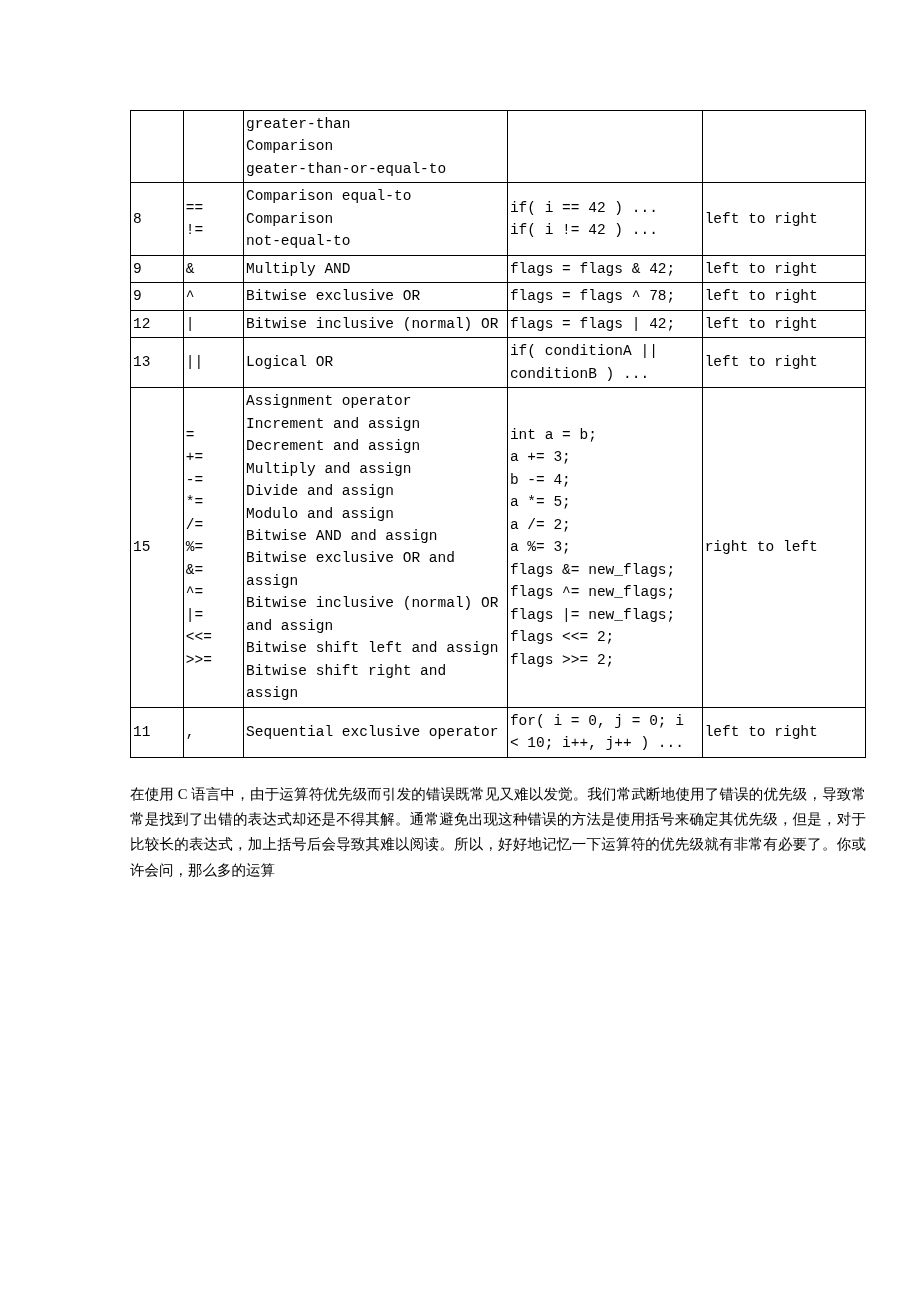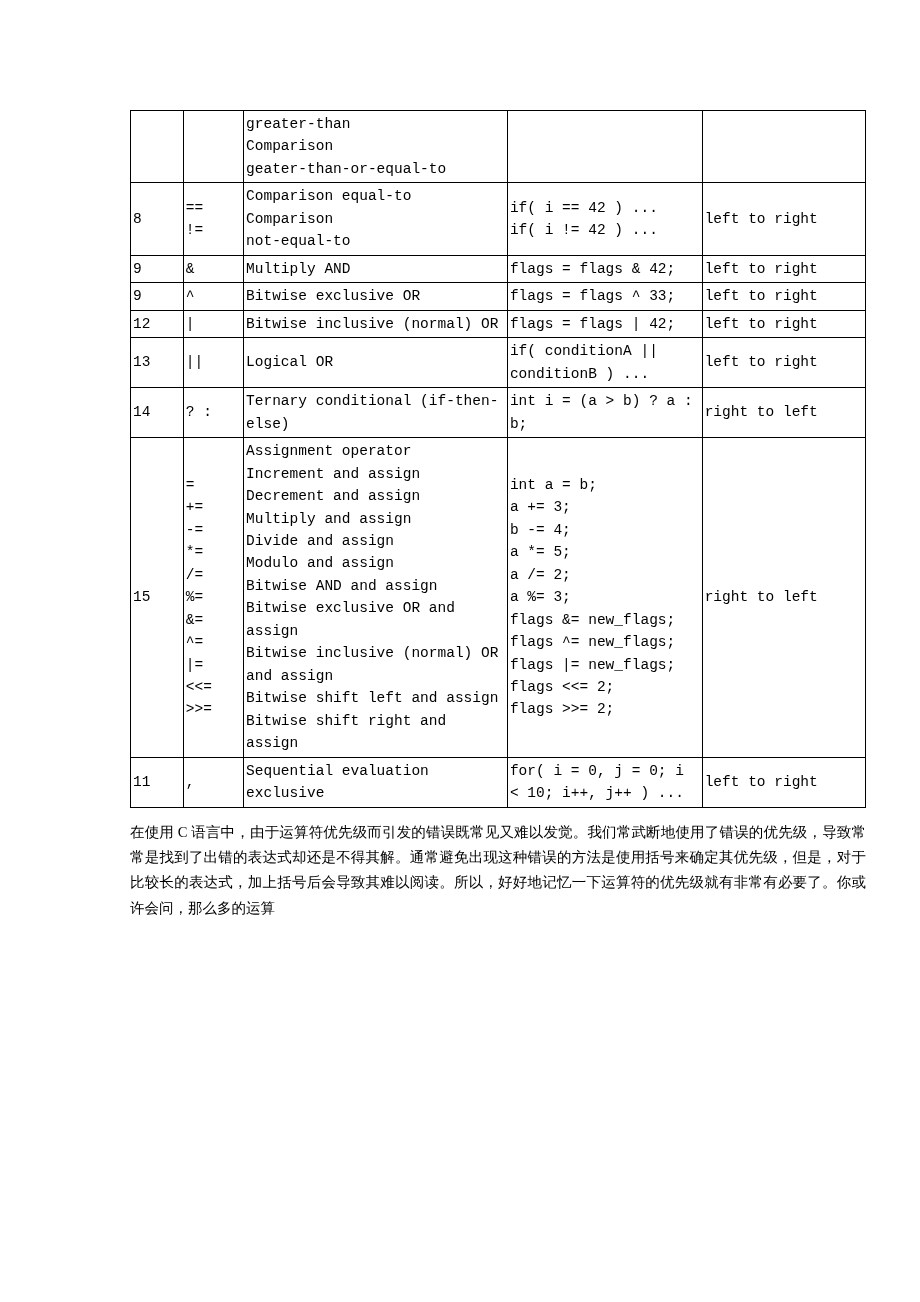--- a/index.html
+++ b/index.html
@@ -25,21 +25,21 @@
     font-size: 14.5px;
     line-height: 1.55;
     word-wrap: break-word;
   }
   .col1 { width: 42px; }
   .col2 { width: 48px; }
   .col3 { width: 210px; }
   .col4 { width: 155px; }
   .col5 { width: 130px; }
   .paragraph {
-    margin-top: 12px;
+    margin-top: 24px;
     font-family: "SimSun", serif;
     font-size: 14.5px;
     line-height: 1.75;
     text-align: justify;
   }
   .multiline {
     white-space: pre-line;
   }
 </style>
 </head>
@@ -79,43 +79,36 @@
           <td class="multiline">9</td>
           <td class="multiline">&amp;</td>
           <td class="multiline">Multiply AND</td>
           <td class="multiline">flags = flags &amp; 42;</td>
           <td class="multiline">left to right</td>
         </tr>
         <tr>
           <td class="multiline">9</td>
           <td class="multiline">^</td>
           <td class="multiline">Bitwise exclusive OR</td>
-          <td class="multiline">flags = flags ^ 33;</td>
+          <td class="multiline">flags = flags ^ 78;</td>
           <td class="multiline">left to right</td>
         </tr>
         <tr>
           <td class="multiline">12</td>
           <td class="multiline">|</td>
           <td class="multiline">Bitwise inclusive (normal) OR</td>
           <td class="multiline">flags = flags | 42;</td>
           <td class="multiline">left to right</td>
         </tr>
         <tr>
           <td class="multiline">13</td>
           <td class="multiline">||</td>
           <td class="multiline">Logical OR</td>
           <td class="multiline">if( conditionA || conditionB ) ...</td>
           <td class="multiline">left to right</td>
-        </tr>
-        <tr>
-          <td class="multiline">14</td>
-          <td class="multiline">? :</td>
-          <td class="multiline">Ternary conditional (if-then-else)</td>
-          <td class="multiline">int i = (a &gt; b) ? a : b;</td>
-          <td class="multiline">right to left</td>
         </tr>
         <tr>
           <td class="multiline">15</td>
           <td class="multiline">=
 +=
 -=
 *=
 /=
 %=
 &amp;=
@@ -143,21 +136,21 @@
 flags &amp;= new_flags;
 flags ^= new_flags;
 flags |= new_flags;
 flags &lt;&lt;= 2;
 flags &gt;&gt;= 2;</td>
           <td class="multiline">right to left</td>
         </tr>
         <tr>
           <td class="multiline">11</td>
           <td class="multiline">,</td>
-          <td class="multiline">Sequential evaluation exclusive</td>
+          <td class="multiline">Sequential exclusive operator</td>
           <td class="multiline">for( i = 0, j = 0; i &lt; 10; i++, j++ ) ...</td>
           <td class="multiline">left to right</td>
         </tr>
       </tbody>
   </table>
 
   <div class="paragraph">在使用 C 语言中，由于运算符优先级而引发的错误既常见又难以发觉。我们常武断地使用了错误的优先级，导致常常是找到了出错的表达式却还是不得其解。通常避免出现这种错误的方法是使用括号来确定其优先级，但是，对于比较长的表达式，加上括号后会导致其难以阅读。所以，好好地记忆一下运算符的优先级就有非常有必要了。你或许会问，那么多的运算</div>
 </div>
 
 </body></html>

